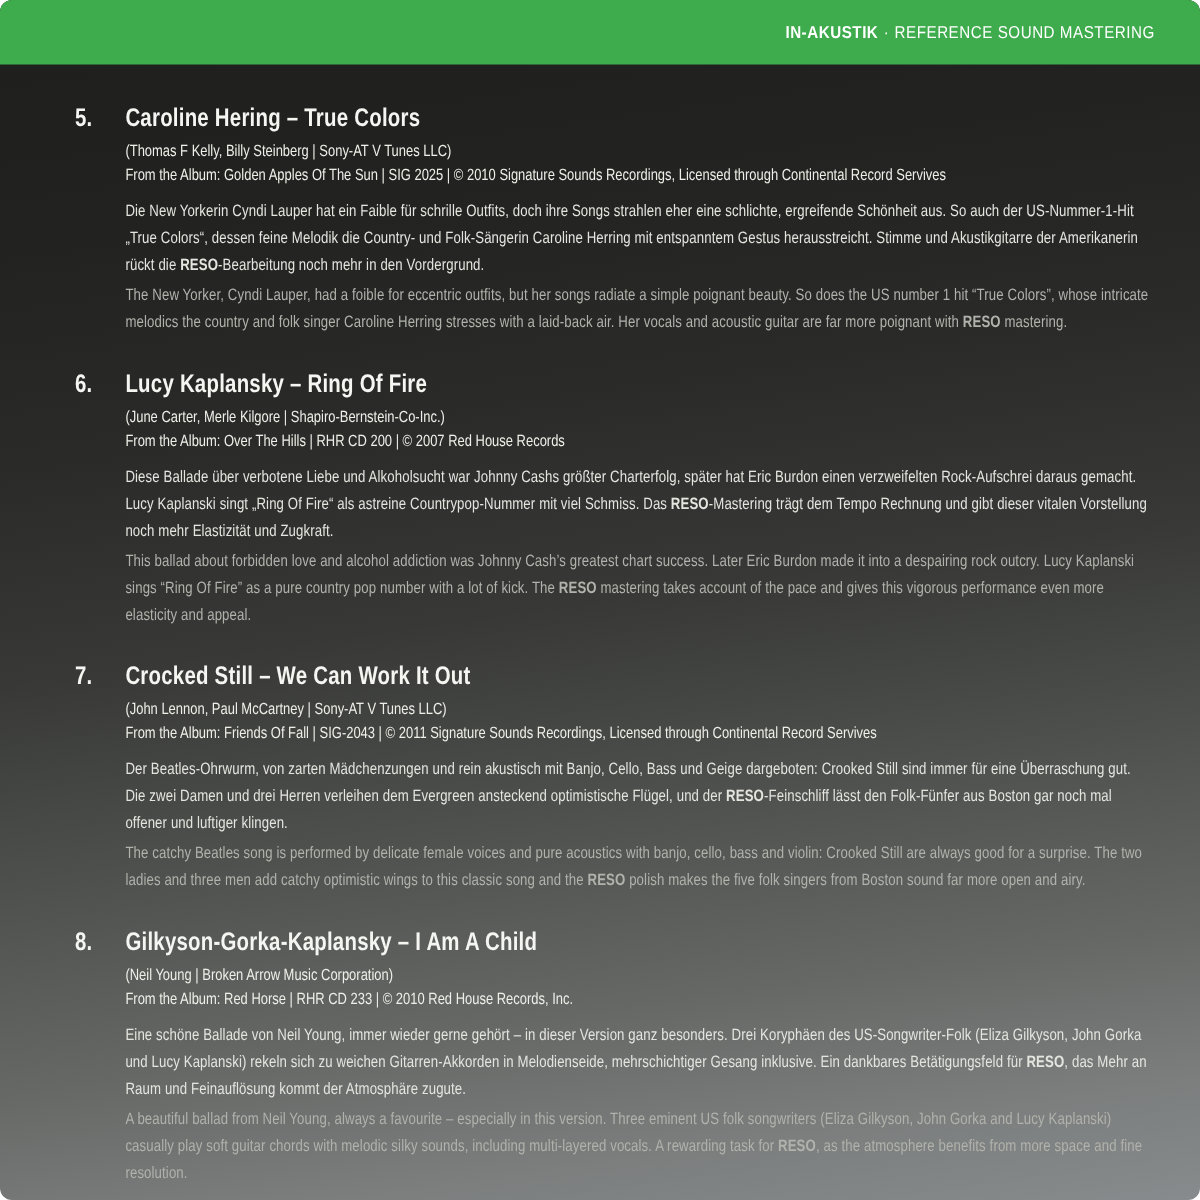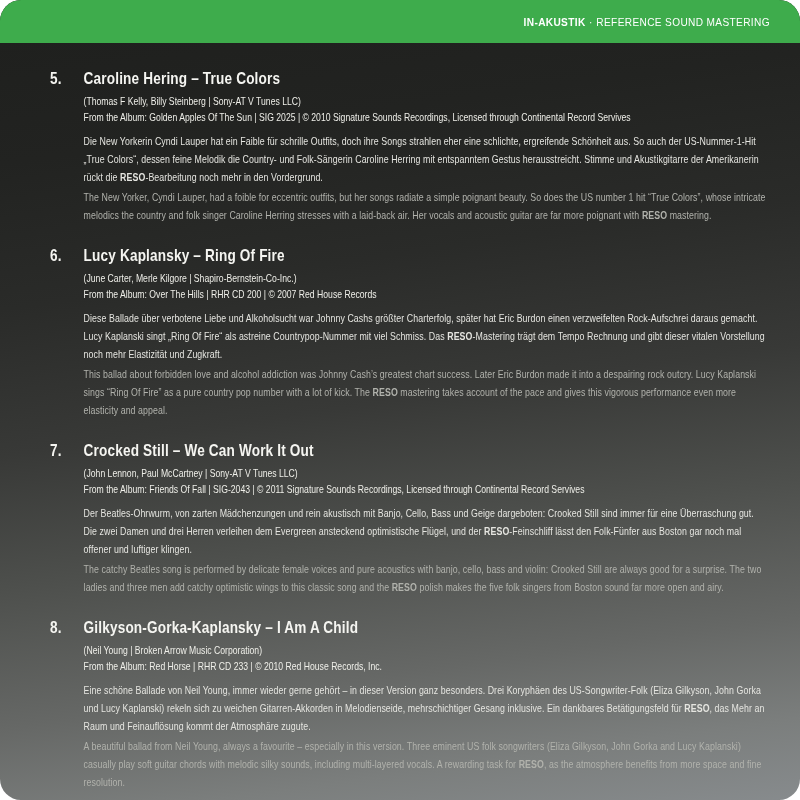--- a/index.html
+++ b/index.html
@@ -5,21 +5,21 @@
   html, body {
     margin: 0;
     padding: 0;
     background: #ffffff;
     font-family: "Liberation Sans", "DejaVu Sans", sans-serif;
   }
   .page {
     position: relative;
     width: 800px;
     height: 800px;
-    border-radius: 21px;
+    border-radius: 8px;
     overflow: hidden;
     background: linear-gradient(172deg,
       #1e1f1d 0%,
       #222321 18%,
       #2a2b29 34%,
       #383937 50%,
       #4e504d 65%,
       #666866 80%,
       #7b7e7d 91%,
       #878b8d 100%);

